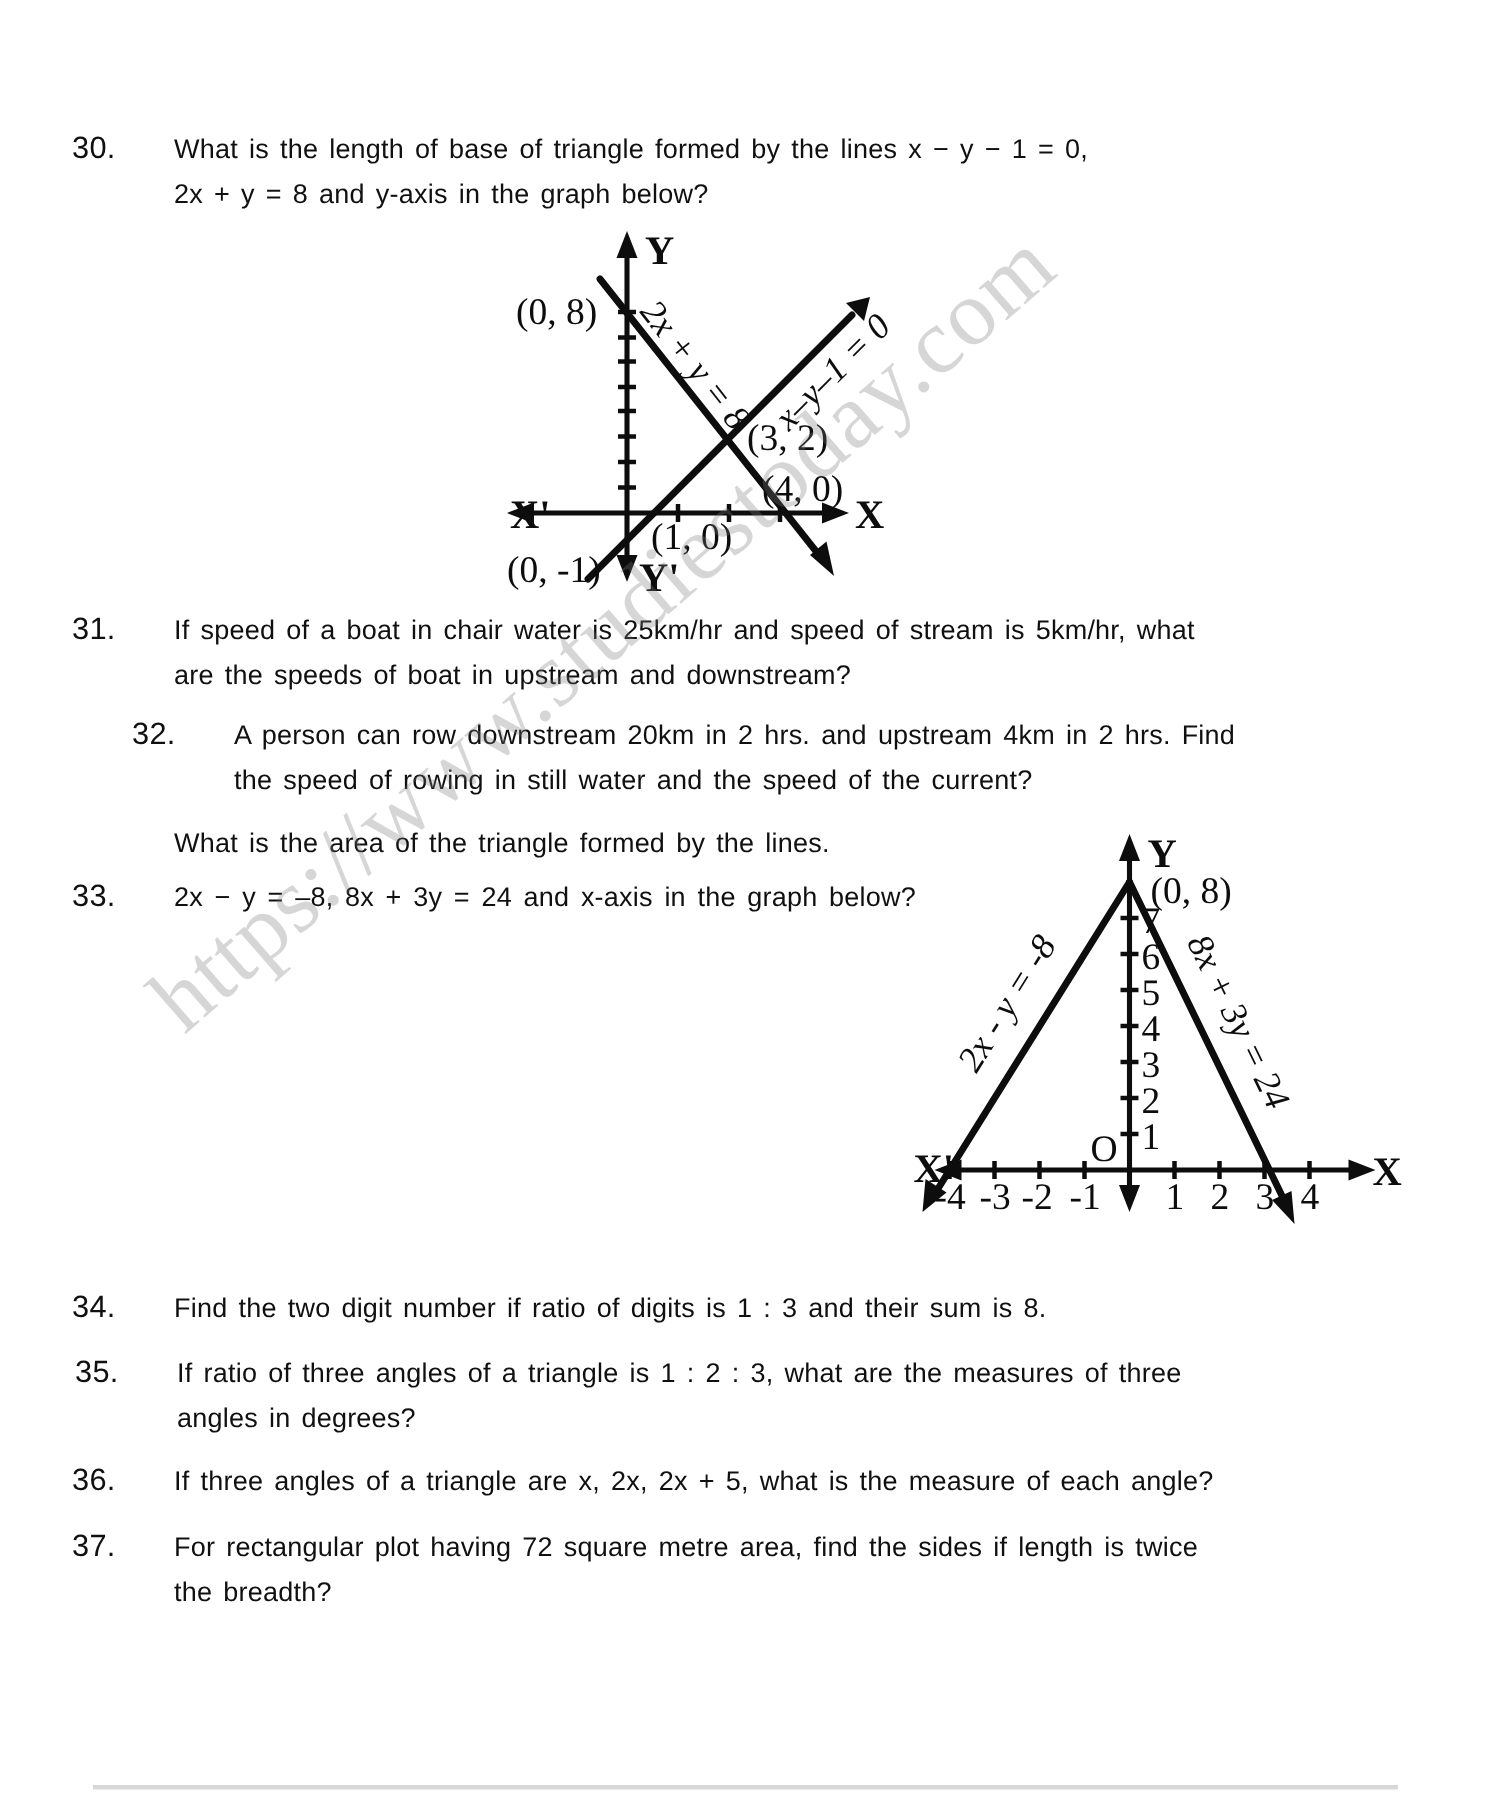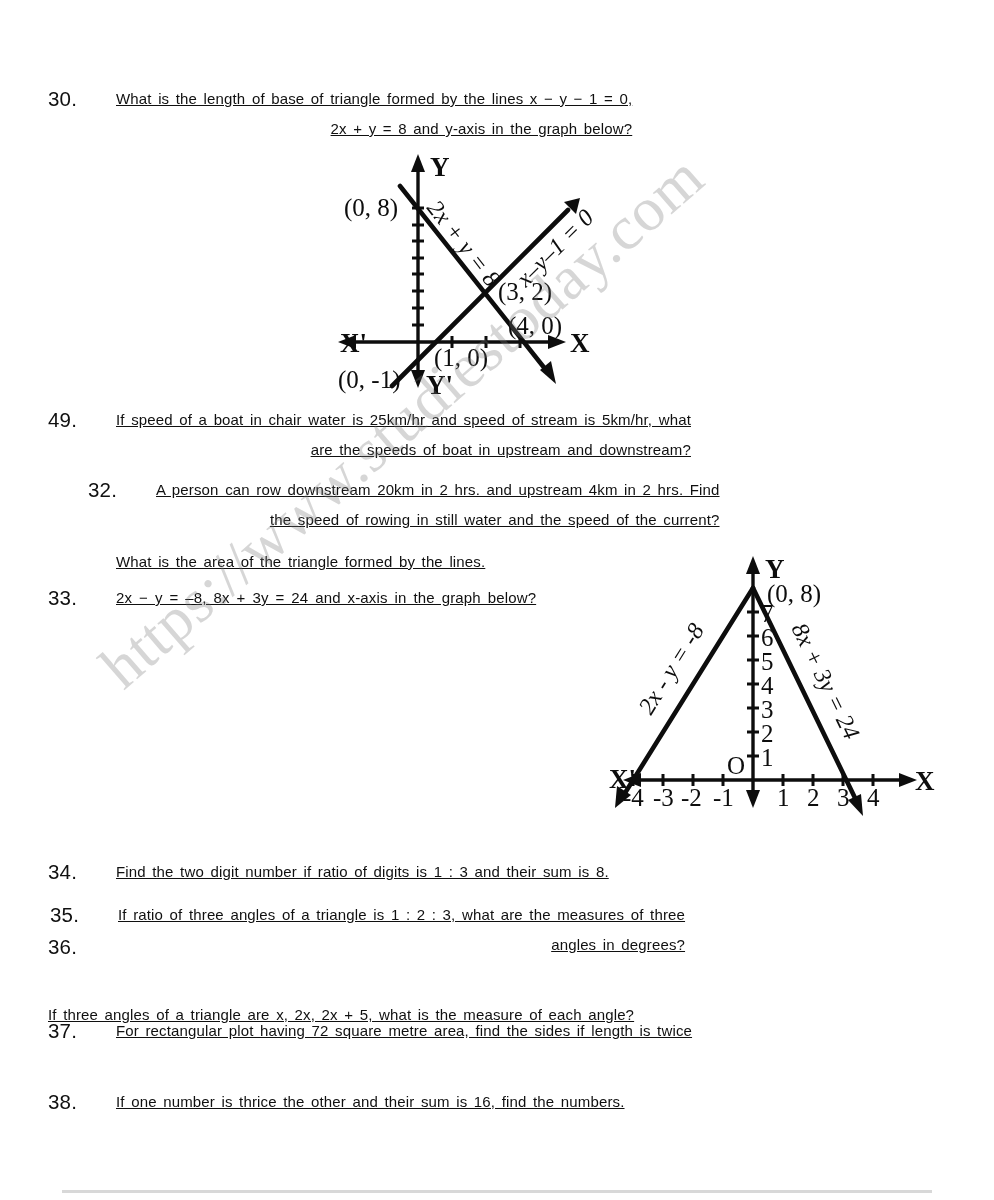--- a/index.html
+++ b/index.html
@@ -56,27 +56,26 @@
     align-items: flex-start;
   }
   .qnum {
     width: 68px;
     flex: 0 0 68px;
     font-size: 20.5px;
     line-height: 30px;
     letter-spacing: 0.2px;
   }
   .qbody {
-    font-size: 15px;
+    font-size: 18px;
     line-height: 30px;
     letter-spacing: 0.15px;
     word-spacing: 2.2px;
-    text-decoration: underline;
-  }
-  .qbody .line2 { display:block;text-align:right; }
+  }
+  .qbody .line2 { display:block; }
   .indent-eq {
     display: block;
     margin-top: 6px;
     word-spacing: 2.6px;
   }
 
   
   .graph {
     position: absolute;
     z-index: 3;
@@ -183,21 +182,21 @@
       <text class="gnum" x="178" y="186">(4, 0)</text>
       <text class="gnum" x="104" y="218">(1, 0)</text>
       <text class="gnum" x="8" y="240">(0, -1)</text>
 
       <text class="eqlabel" x="96" y="60" transform="rotate(52 96 60)">2x + y = 8</text>
       <text class="eqlabel" x="196" y="140" transform="rotate(-45 196 140)">x–y–1 = 0</text>
     </svg>
   </div>
 
   <div class="qrow" style="left:48px; top:405px; width:890px;">
-    <div class="qnum">49.</div>
+    <div class="qnum">31.</div>
     <div class="qbody">
       <span class="line1">If speed of a boat in chair water is 25km/hr and speed of stream is 5km/hr, what</span>
       <span class="line2">are the speeds of boat in upstream and downstream?</span>
     </div>
   </div>
 
   <div class="qrow" style="left:48px; top:475px; width:890px;margin-left:40px;">
     <div class="qnum">32.</div>
     <div class="qbody">
       <span class="line1">A person can row downstream 20km in 2 hrs.  and upstream 4km in 2 hrs. Find</span>
@@ -300,37 +299,32 @@
   </div>
 
   <div class="qrow" style="left:50px; top:900px; width:890px;">
     <div class="qnum">35.</div>
     <div class="qbody">
       <span class="line1">If ratio of three angles of a triangle is 1 : 2 : 3, what are the measures of three</span>
       <span class="line2">angles in degrees?</span>
     </div>
   </div>
 
-  <div class="qrow" style="left:48px; top:932px; width:890px;flex-direction:column;">
+  <div class="qrow" style="left:48px; top:972px; width:890px;">
     <div class="qnum">36.</div>
     <div class="qbody">
       <span class="line1">If three angles of a triangle are x, 2x, 2x + 5, what is the measure of each angle?</span>
     </div>
   </div>
 
   <div class="qrow" style="left:48px; top:1016px; width:890px;">
     <div class="qnum">37.</div>
     <div class="qbody">
       <span class="line1">For rectangular plot having 72 square metre area, find the sides if length is twice</span>
-    </div>
-  </div>
-
-  <div class="qrow" style="left:48px; top:1087px; width:890px;">
-    <div class="qnum">38.</div>
-    <div class="qbody">
-      <span class="line1">If one number is thrice the other and their sum is 16, find the numbers.</span>
-    </div>
-  </div>
+      <span class="line2">the breadth?</span>
+    </div>
+  </div>
+
 
 
   <div class="bottom-rule"></div>
 
 </div>
 
 </body></html>

